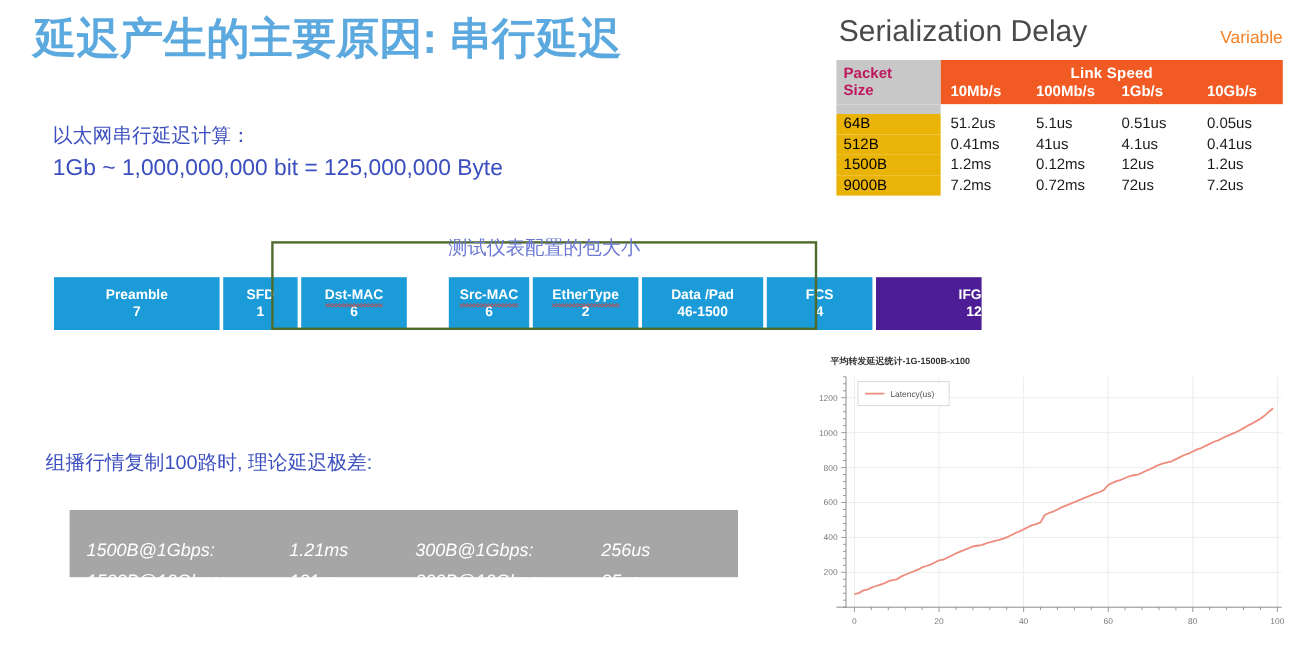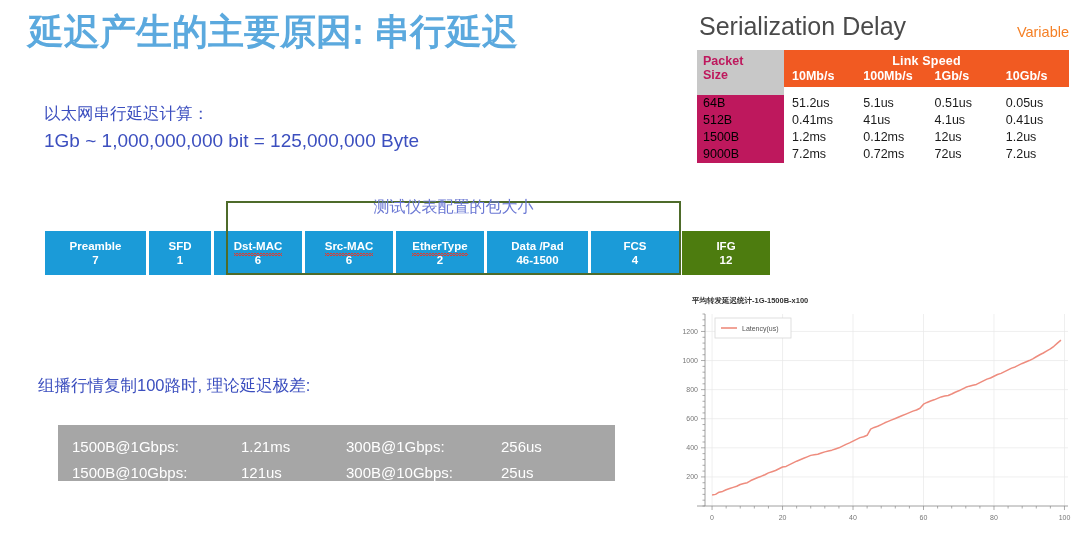--- a/index.html
+++ b/index.html
@@ -58,21 +58,21 @@
     background: #F15A22; color: #fff; vertical-align: top;
     padding: 0 !important;
   }
   .ser-linkspeed {
     color: #fff; font-weight: 700; font-size: 12.5px;
     text-align: center; padding: 4px 0 1px 0; letter-spacing: .2px;
   }
   .ser-speeds { display: flex; font-weight: 700; font-size: 12.5px; padding-bottom: 4px; }
   .ser-speeds span { flex: 1 1 0; padding-left: 8px; }
   .ser-cell-size {
-    background: #be185d; color: #000; font-size: 12.5px;
+    background: #eab308; color: #000; font-size: 12.5px;
     padding: 0 0 0 6px !important; height: 17px; line-height: 17px;
   }
   .ser-cell-vals { background: #fff; padding: 0 !important; height: 17px; }
   .ser-vals-inner { display: flex; font-size: 12.5px; color: #1a1a1a; line-height: 17px; }
   .ser-vals-inner span { flex: 1 1 0; padding-left: 8px; }
   .ser-spacer td { height: 8px; background: #C8C8C8; }
   .ser-spacer td.w { background: #fff; }
 
   
   #green-box {
@@ -93,21 +93,21 @@
     display: flex; align-items: stretch; height: 44px;
     z-index: 4;
   }
   .fcell {
     background: #1B9BD8; color: #fff;
     display: flex; flex-direction: column; justify-content: center; align-items: center;
     font-size: 11.5px; font-weight: 700; line-height: 14px;
     margin-right: 3px; position: relative;
   }
   .fcell:last-child { margin-right: 0; }
-  .fcell.ifg { background: #4d7c0f; }
+  .fcell.ifg { background: #4c1d95; align-items: flex-end; }
   .fname { position: relative; }
   .fname.squiggle::after {
     content: ""; position: absolute; left: 0; right: 0; bottom: -3px; height: 3px;
     background-image:
       linear-gradient(45deg, transparent 40%, #E23A2E 40%, #E23A2E 60%, transparent 60%),
       linear-gradient(-45deg, transparent 40%, #E23A2E 40%, #E23A2E 60%, transparent 60%);
     background-size: 3px 3px; background-repeat: repeat-x;
   }
   .fnum { font-weight: 700; }
 
@@ -130,21 +130,21 @@
     background: #A6A6A6;
     color: #ffffff; font-size: 15px;
   }
   #gray-box table { width: 100%; border-collapse: collapse; table-layout: fixed; }
   #gray-box td { padding: 2px 0 2px 0; line-height: 22px; }
   #gray-box tr td:nth-child(1) { width: 183px; padding-left: 14px; }
   #gray-box tr td:nth-child(2) { width: 105px; }
   #gray-box tr td:nth-child(3) { width: 155px; }
   #gray-box tr td:nth-child(4) { width: auto; }
   #gray-box tbody { vertical-align: top; }
-  #gray-inner { padding-top: 9px; }
+  #gray-inner { padding-top: 21px; font-style: italic; }
 
   
   #chart-wrap {
     position: absolute; left: 660px; top: 296px;
     width: 416px; height: 248px;
     background: #ffffff;
   }
   #chart-title {
     position: absolute; left: 32px; top: 0px;
     font-size: 7.5px; color: #333; font-weight: 700;
@@ -244,33 +244,33 @@
             </td>
           </tr>
         </tbody>
     </table>
   </div>
 
   <div id="green-box"></div>
   <div id="green-label">测试仪表配置的包大小</div>
 
   <div id="frame-row">
-      <div class="fcell" style="width: 101px;">
+      <div class="fcell" style="width: 138px;">
         <div class="fname">Preamble</div>
         <div class="fnum">7</div>
       </div>
       <div class="fcell" style="width: 62px;">
         <div class="fname">SFD</div>
         <div class="fnum">1</div>
       </div>
       <div class="fcell" style="width: 88px;">
         <div class="fname squiggle">Dst-MAC</div>
         <div class="fnum">6</div>
       </div>
-      <div class="fcell" style="width: 88px;">
+      <div class="fcell" style="width: 67px; margin-left: 32px;">
         <div class="fname squiggle">Src-MAC</div>
         <div class="fnum">6</div>
       </div>
       <div class="fcell" style="width: 88px; justify-content: center;">
         <div class="fname squiggle">EtherType</div>
         <div class="fnum">2</div>
       </div>
       <div class="fcell" style="width: 101px;">
         <div class="fname">Data /Pad</div>
         <div class="fnum">46-1500</div>

